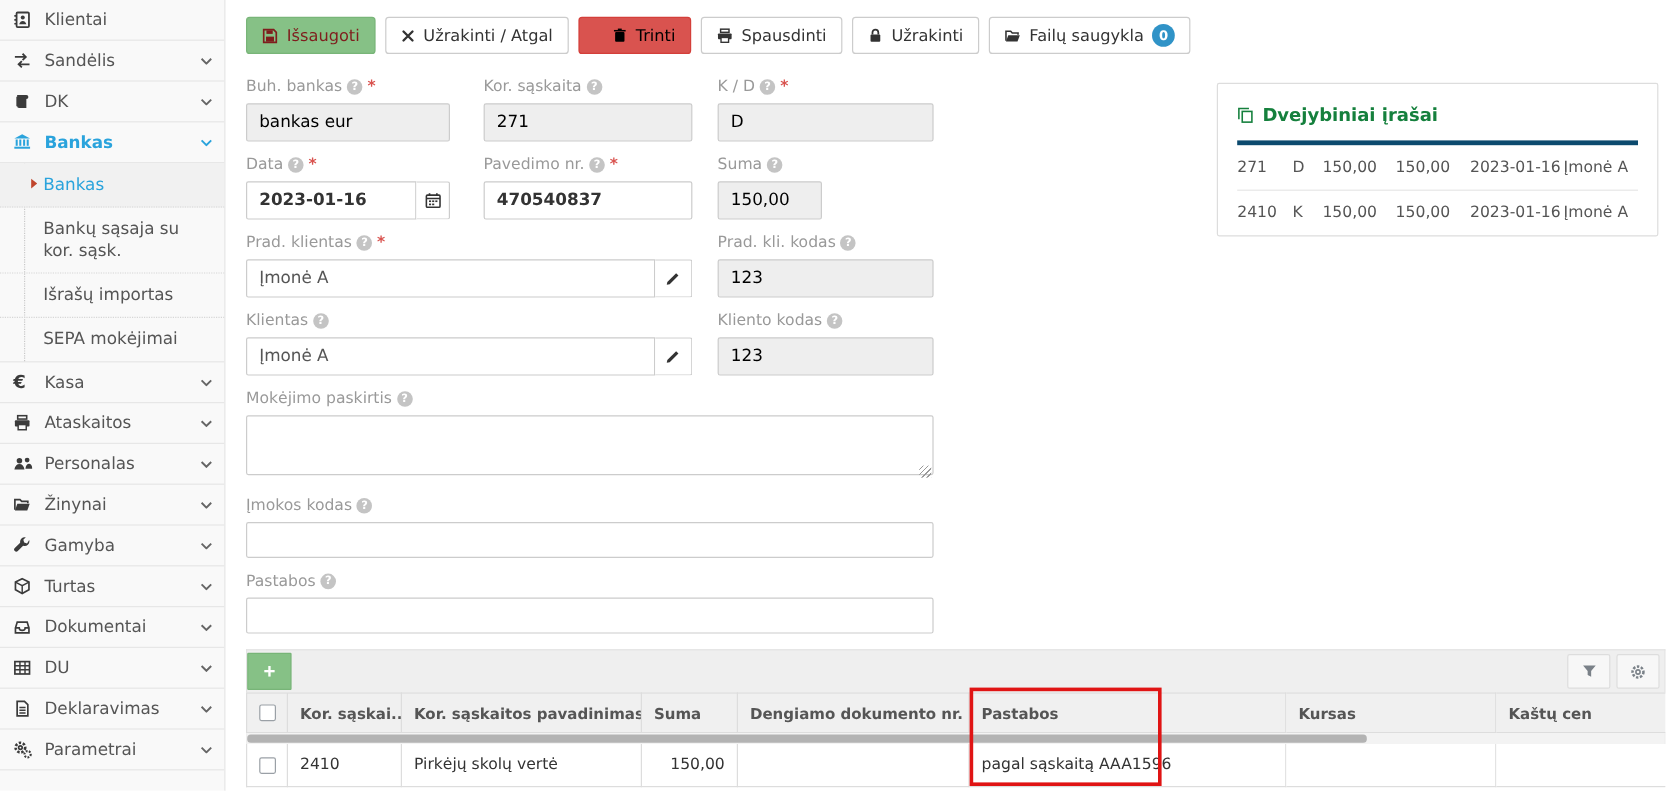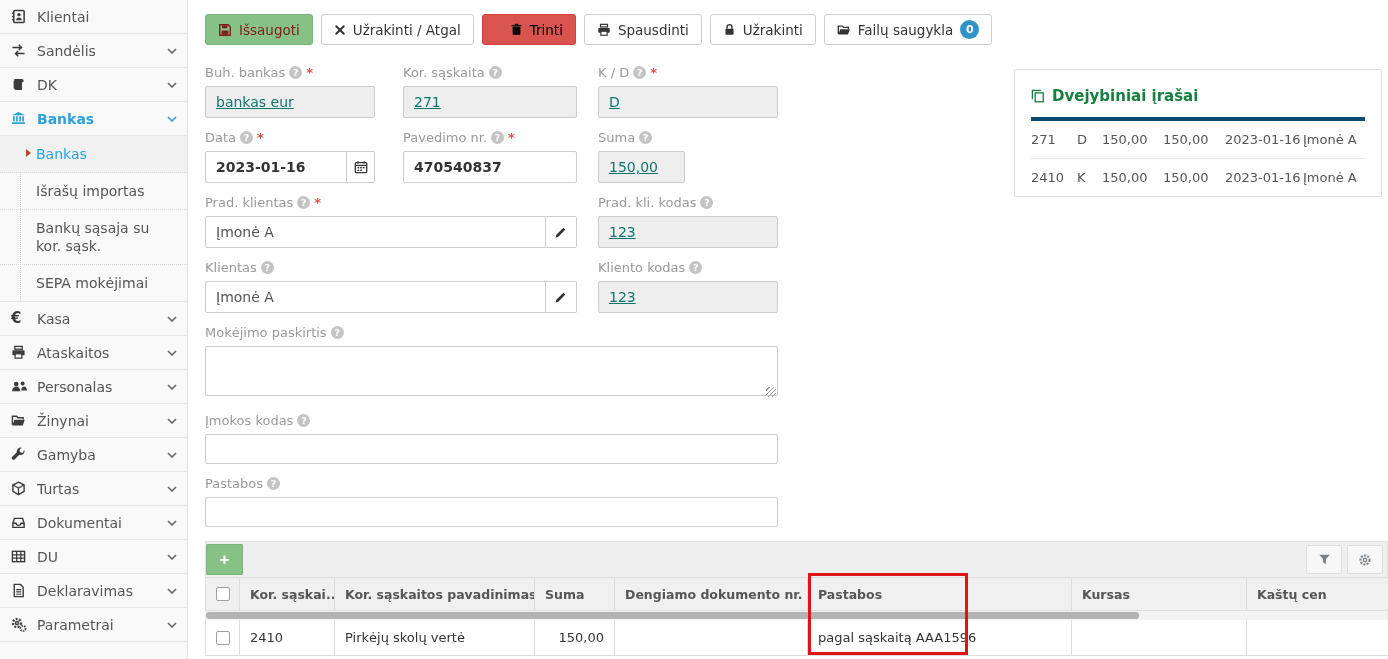--- a/index.html
+++ b/index.html
@@ -79,21 +79,21 @@
     width:13px; height:13px; border-radius:50%;
     background:#c4c4c4; color:#fff; font-size:9.5px; font-weight:bold;
     display:inline-flex; align-items:center; justify-content:center; cursor:pointer;
   }
   .req { color:#d9534f; font-weight:bold; font-size:13px; }
   .inp {
     height:32px; border:1px solid #ccc; border-radius:2px;
     padding:0 10px; font-size:14px; color:#555; width:100%;
     font-family:"DejaVu Sans", sans-serif; background:#fff; outline:none;
   }
-  .inp:disabled, .inp.disabled { background:#eee; color:#0f766e;text-decoration:underline; }
+  .inp:disabled, .inp.disabled { background:#eee; color:#000000; }
   .bold-val { color:#333; font-weight:bold; }
   .w1 { width:170px; }
   .w2 { width:174px; margin-left:28px; }
   .w3 { width:180px; margin-left:21px; }
   .w-suma { width:87px; margin-left:21px; }
   .igroup { display:flex; }
   .igroup .inp { border-radius:2px 0 0 2px; }
   .ibtn {
     width:34px; height:32px; background:#fff; border:1px solid #ccc; border-left:none;
     border-radius:0 2px 2px 0; display:flex; align-items:center; justify-content:center;
@@ -230,22 +230,22 @@
     <span>Bankas</span>
     <span class="chev">
       <svg viewBox="0 0 10 6" width="10" height="6">
           <path d="M1 1l4 4 4-4" fill="none" stroke="currentColor" stroke-width="1.6"></path>
         </svg>
     </span>
   </div>
 
   <div class="submenu">
     <div class="sub-item active">Bankas</div>
+    <div class="sub-item">Bankų sąsaja su kor. sąsk.</div>
     <div class="sub-item">Išrašų importas</div>
-    <div class="sub-item">Bankų sąsaja su kor. sąsk.</div>
     <div class="sub-item">SEPA mokėjimai</div>
   </div>
 
   <div class="side-item">
     <span class="sicon euro-glyph">€</span>
     <span>Kasa</span>
     <span class="chev">
       <svg viewBox="0 0 10 6" width="10" height="6">
           <path d="M1 1l4 4 4-4" fill="none" stroke="currentColor" stroke-width="1.6"></path>
         </svg>

